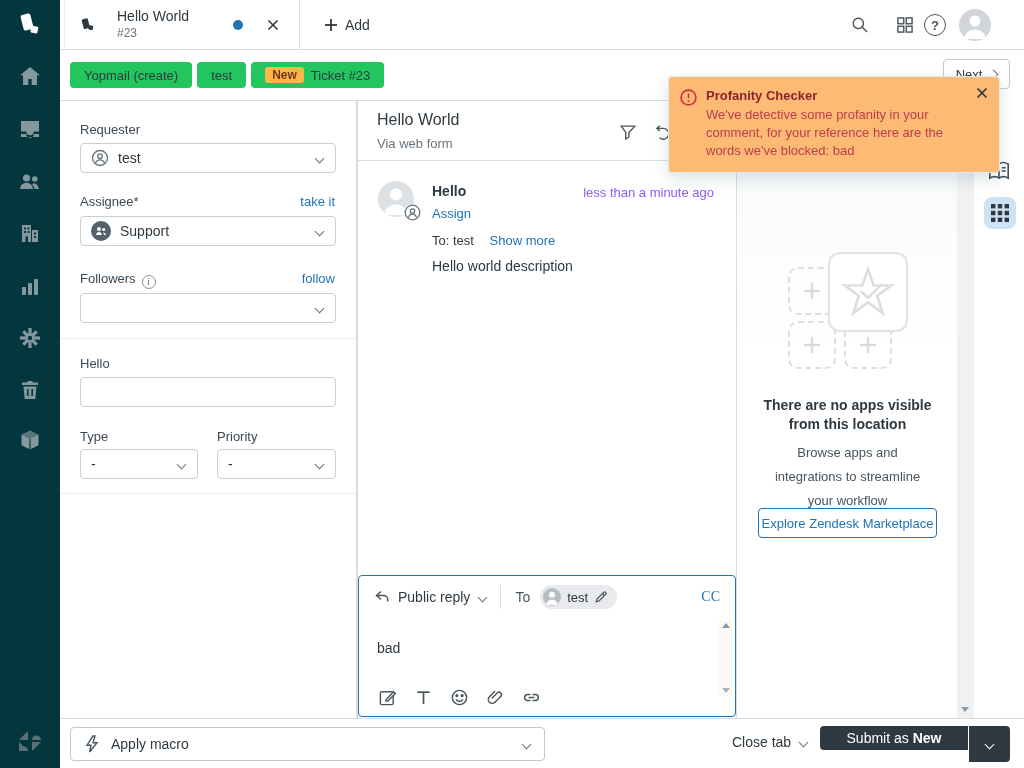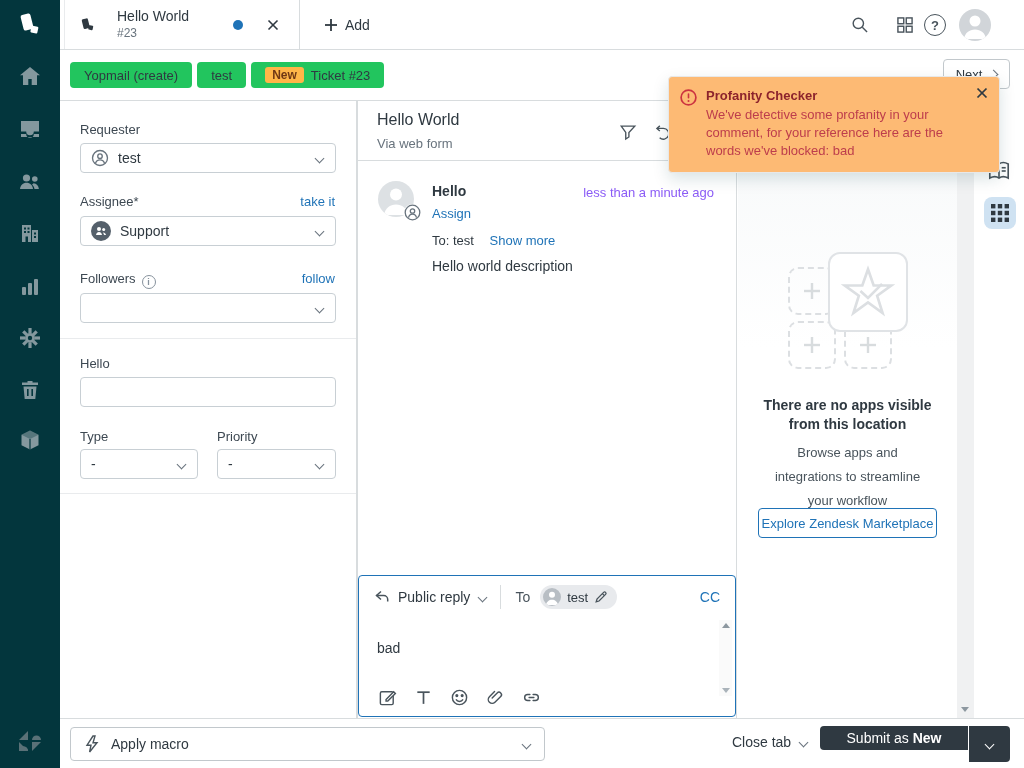--- a/index.html
+++ b/index.html
@@ -78,21 +78,21 @@
   #composer { position:absolute; left:0; top:474px; width:378px; height:142px; border:1px solid #1f73b7; border-radius:4px; background:#fff; }
   .comp-head { display:flex; align-items:center; height:42px; padding:0 15px; }
   .comp-reply-icon { width:16px; height:16px; color:#49545c; margin-right:8px; }
   .comp-channel { font-size:14px; color:#2f3941; cursor:pointer; display:flex; align-items:center; gap:9px; }
   .comp-div { width:1px; height:24px; background:#d8dcde; margin:0 14px; }
   .comp-to { font-size:14px; color:#49545c; margin-right:10px; }
   .to-pill { display:flex; align-items:center; background:#e8eaed; border-radius:13px; height:24px; padding:0 9px 0 3px; gap:6px; cursor:pointer; }
   .to-pill-avatar { width:18px; height:18px; border-radius:50%; background:#b8bec4; overflow:hidden; }
   .to-pill-name { font-size:13px; color:#2f3941; }
   .to-pill-edit { width:14px; height:14px; color:#49545c; }
-  .comp-cc { margin-left:auto; font-size:14px; color:#1f73b7; cursor:pointer; }
+  .comp-cc { margin-left:auto; font-size:14px; color:#1f73b7; cursor:pointer;font-family:Liberation Serif, serif; }
   .comp-text { position:absolute; left:18px; top:48px; font-size:14px; color:#2f3941;margin-top:16px; }
   .comp-scroll { position:absolute; right:3px; top:44px; width:13px; height:76px; background:#fafafa; display:flex; flex-direction:column; justify-content:space-between; align-items:center; padding:3px 0; }
   .tri-up { width:0; height:0; border-left:4px solid transparent; border-right:4px solid transparent; border-bottom:5px solid #8d98a0; }
   .tri-down { width:0; height:0; border-left:4px solid transparent; border-right:4px solid transparent; border-top:5px solid #aab3ba; }
   .comp-toolbar { position:absolute; left:19px; bottom:9px; display:flex; gap:17px; }
   .ct-icon { width:19px; height:19px; color:#49545c; cursor:pointer; }
 
   
   #apps { position:absolute; left:738px; top:100px; width:219px; height:618px; background:linear-gradient(180deg,#f6f8f9 0%,#ffffff 40%); border-top:1px solid #e9ebed; }
   .dash-sq { position:absolute; width:48px; height:48px; border:2px dashed #dcdfe2; border-radius:10px; display:flex; align-items:center; justify-content:center; color:#d8dcde; }

